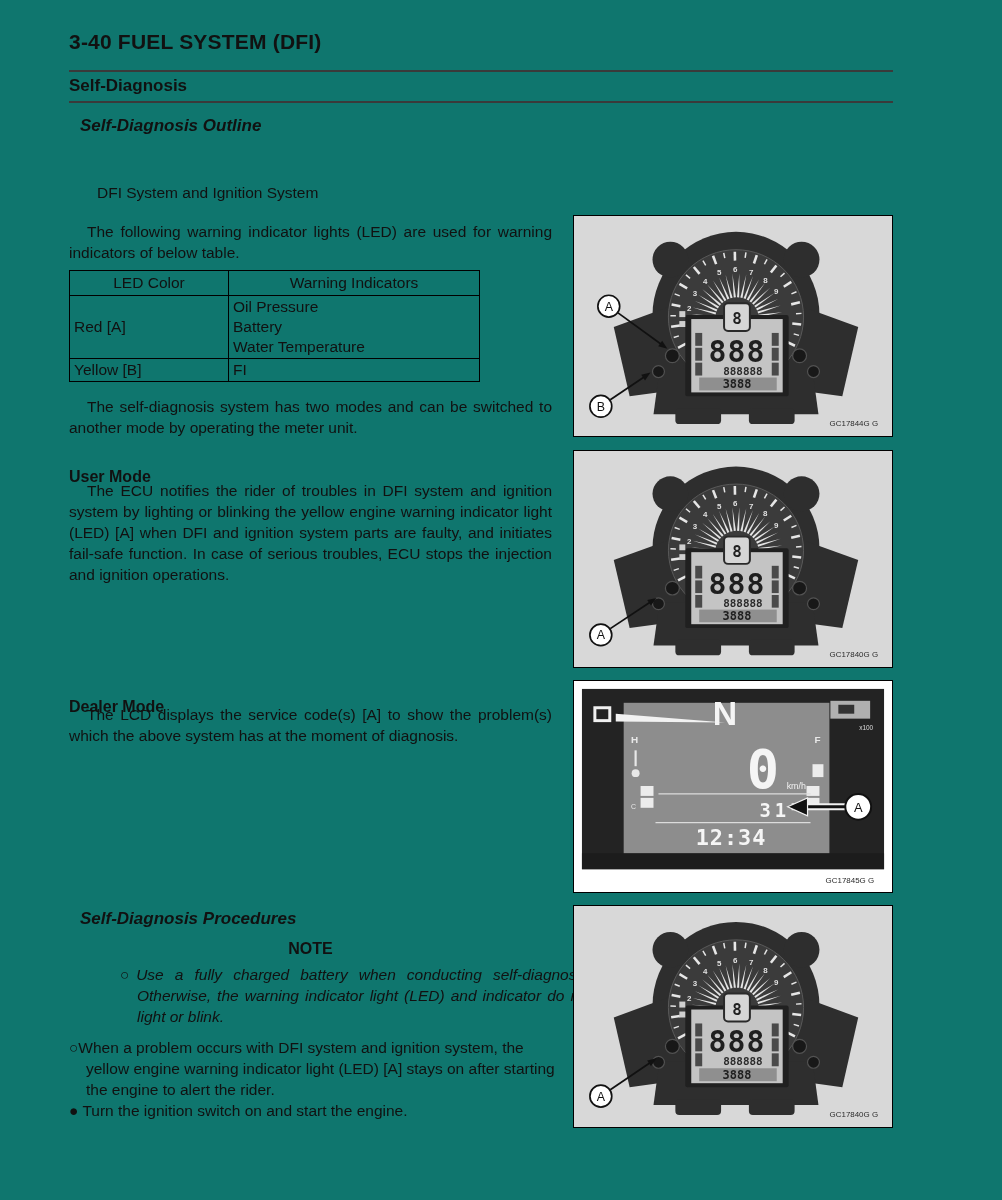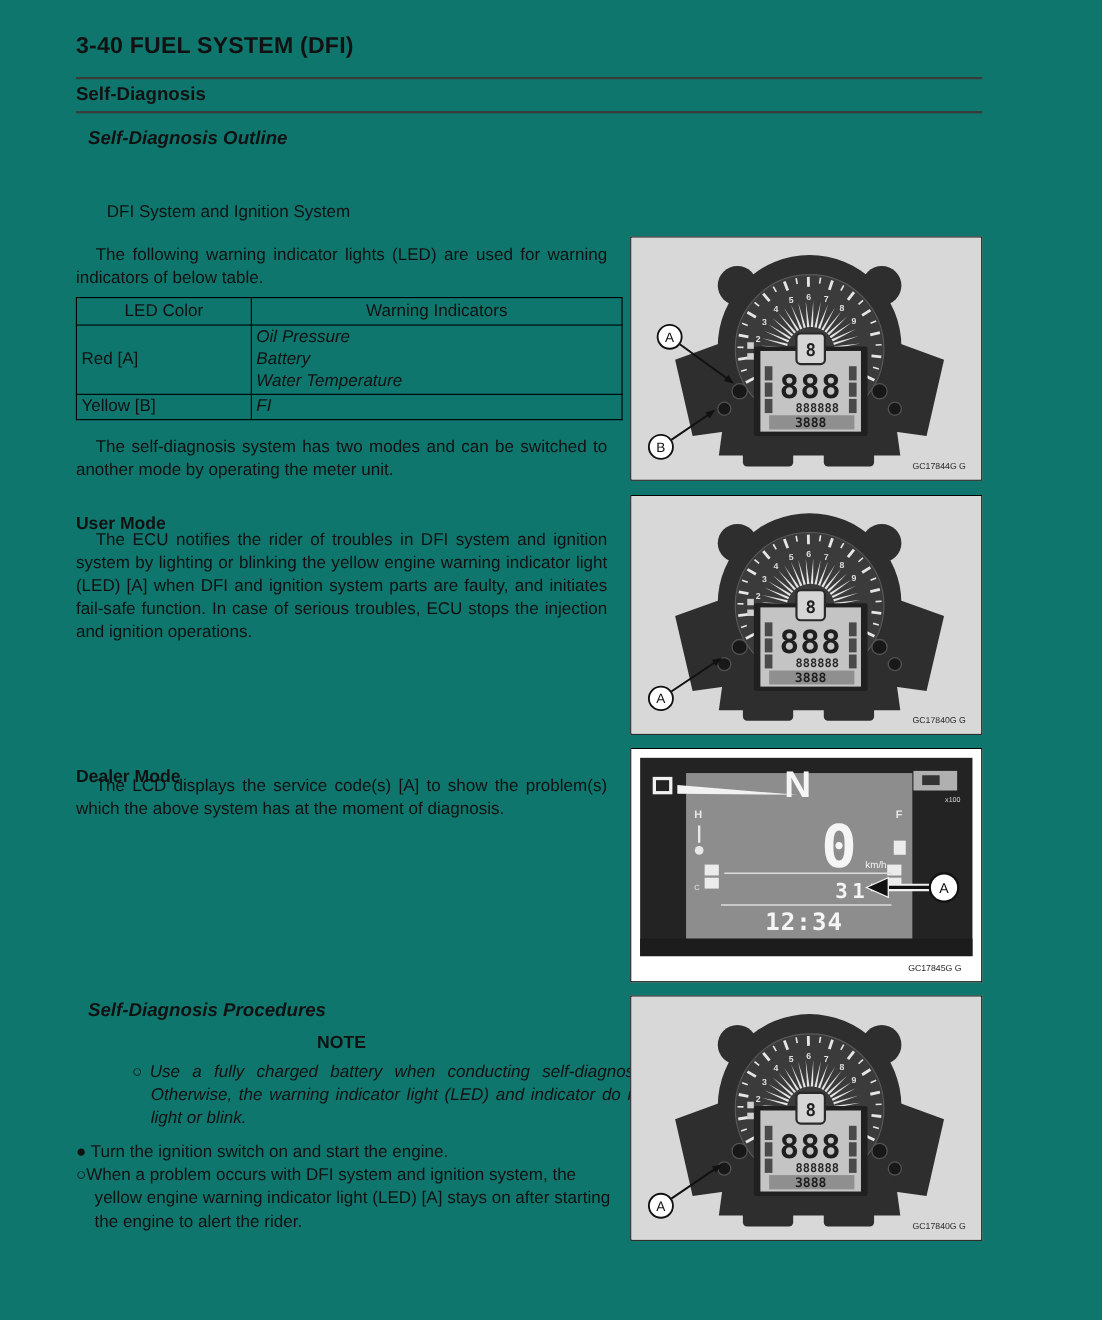--- a/index.html
+++ b/index.html
@@ -7,26 +7,26 @@
         font-family:"Liberation Sans",sans-serif;color:#111;overflow:hidden;}
   .h1{position:absolute;left:69px;top:30px;font-size:21px;font-weight:bold;letter-spacing:.2px;}
   .rule{position:absolute;left:69px;width:824px;height:2px;background:#3a3a3a;}
   .h2{position:absolute;left:69px;top:76px;font-size:17px;font-weight:bold;}
   .h3{position:absolute;left:80px;font-size:17px;font-weight:bold;font-style:italic;}
   .para{position:absolute;left:69px;width:483px;font-size:15.5px;line-height:21px;
         text-align:justify;}
   .indent{text-indent:18px;}
   .subline{position:absolute;left:97px;font-size:15.5px;}
   .h4{position:absolute;left:69px;font-size:16px;font-weight:bold;margin-top:16px;}
-  table.led{position:absolute;left:69px;top:270px;width:497px;border-collapse:collapse;
+  table.led{position:absolute;left:69px;top:270px;width:411px;border-collapse:collapse;
         font-size:15.5px;padding-left:16px;}
   table.led th,table.led td{border:1.5px solid #000;padding:1px 4px;}
   table.led th{font-weight:normal;text-align:center;height:22px;}
   td.cell-color{width:150px;text-align:left;vertical-align:middle;}
-  td.cell-ind{padding-left:7px;font-style:italic;}
+  td.cell-ind{padding-left:7px;}
   td.cell-ind div{line-height:20px;}
   .note-title{position:absolute;left:69px;width:483px;text-align:center;font-size:16px;font-weight:bold;}
   .note-block{position:absolute;left:88px;width:472px;font-size:15.5px;line-height:21px;
         font-style:italic;text-align:justify;margin-left:32px;}
   .hang{padding-left:17px;text-indent:-17px;}
   .steps{position:absolute;left:69px;width:497px;font-size:15.5px;line-height:21px;}
   .figure{position:absolute;left:573px;width:320px;border:1.5px solid #000;background:#fff;box-sizing:border-box;}
   .figure svg{display:block;width:100%;height:100%;}
 </style>
 </head>
@@ -75,22 +75,22 @@
 
   <div class="h4" style="top:682px">Dealer Mode</div>
   <div class="para indent" style="top:704px">The LCD displays the service code(s) [A] to show the problem(s) which the above system has at the moment of diagnosis.</div>
 
   <div class="h3" style="top:909px">Self-Diagnosis Procedures</div>
   <div class="note-title" style="top:940px">NOTE</div>
   <div class="note-block" style="top:964px">
       <div class="hang">○Use a fully charged battery when conducting self-diagnosis.  Otherwise, the warning indicator light (LED) and indicator do not light or blink.</div>
     </div>
   <div class="steps" style="top:1037px">
+      <div class="hang">○When a problem occurs with DFI system and ignition system, the yellow engine warning indicator light (LED) [A] stays on after starting the engine to alert the rider.</div>
       <div class="hang">● Turn the ignition switch on and start the engine.</div>
-      <div class="hang">○When a problem occurs with DFI system and ignition system, the yellow engine warning indicator light (LED) [A] stays on after starting the engine to alert the rider.</div>
     </div>
 
   <div class="figure" style="top:215px;height:222px">
       <svg viewBox="0 0 320 222" preserveAspectRatio="none">
         <rect x="0" y="0" width="320" height="222" fill="#d8d8d8"></rect>
         <g>
           <circle cx="163" cy="100" r="84" fill="#2e2e2e"></circle>
           <circle cx="97" cy="44" r="18" fill="#2e2e2e"></circle>
           <circle cx="229" cy="44" r="18" fill="#2e2e2e"></circle>
           <polygon points="40,112 100,90 114,174 56,182" fill="#2e2e2e"></polygon>

